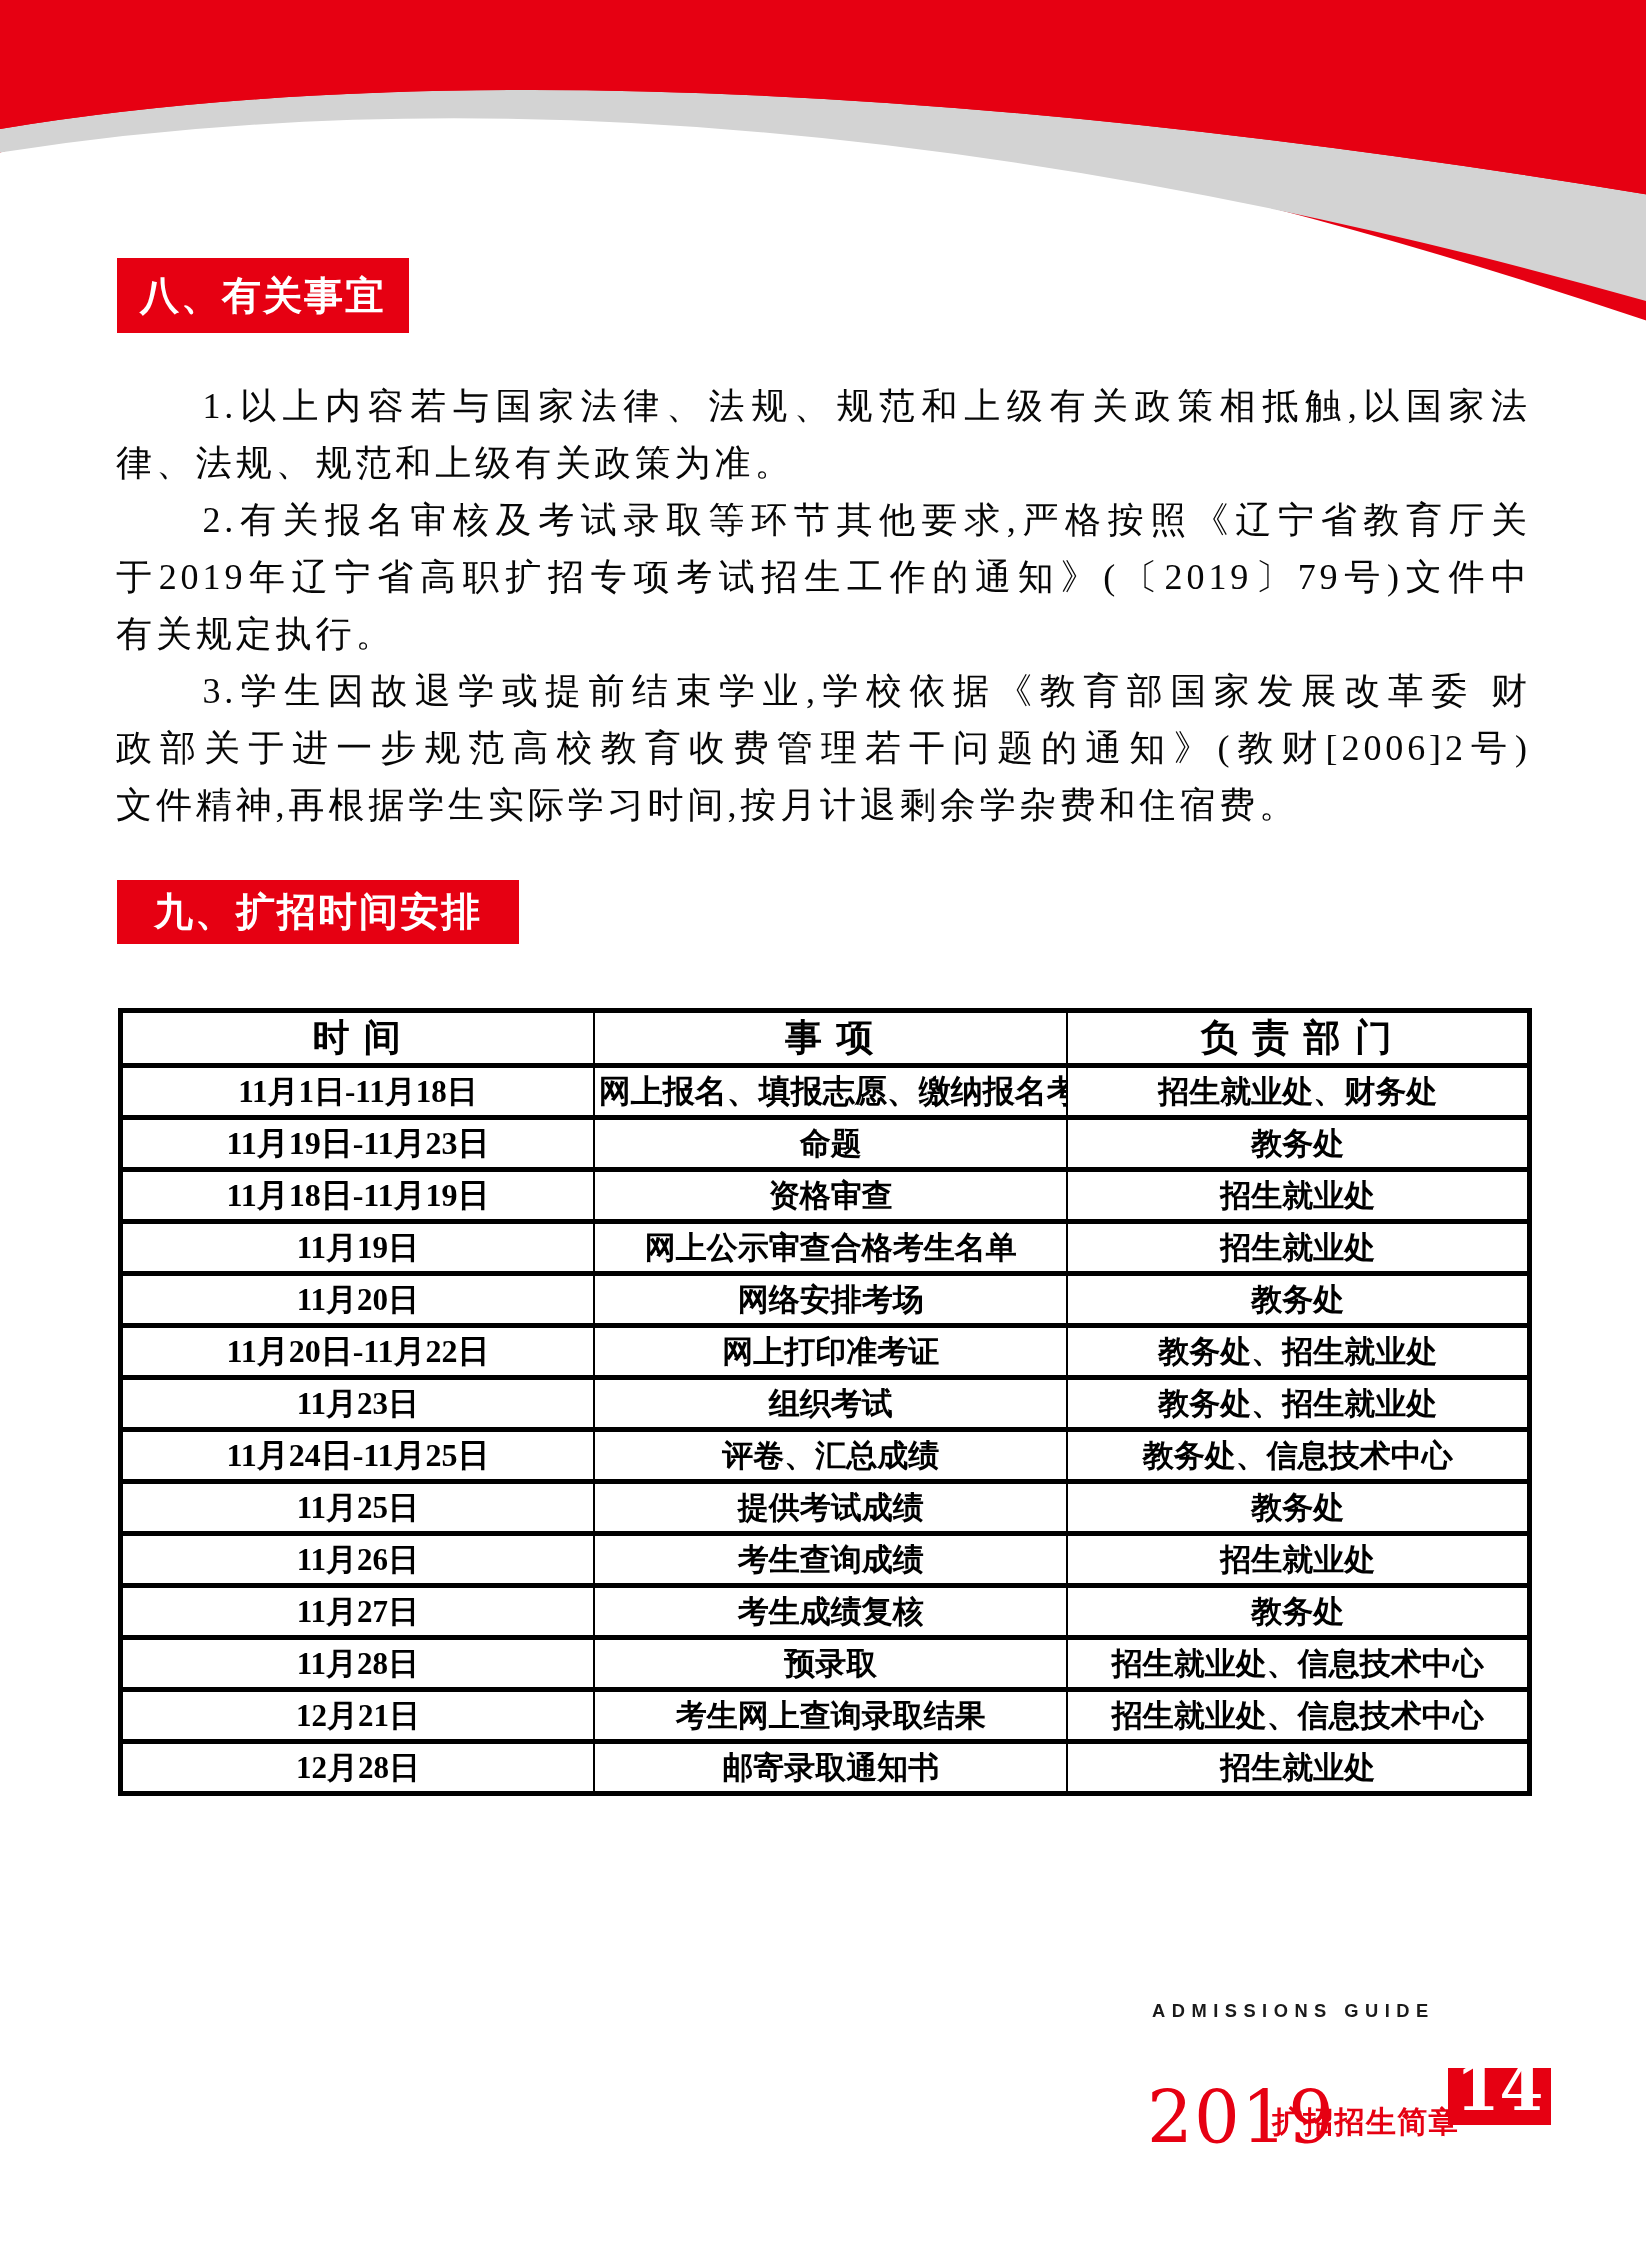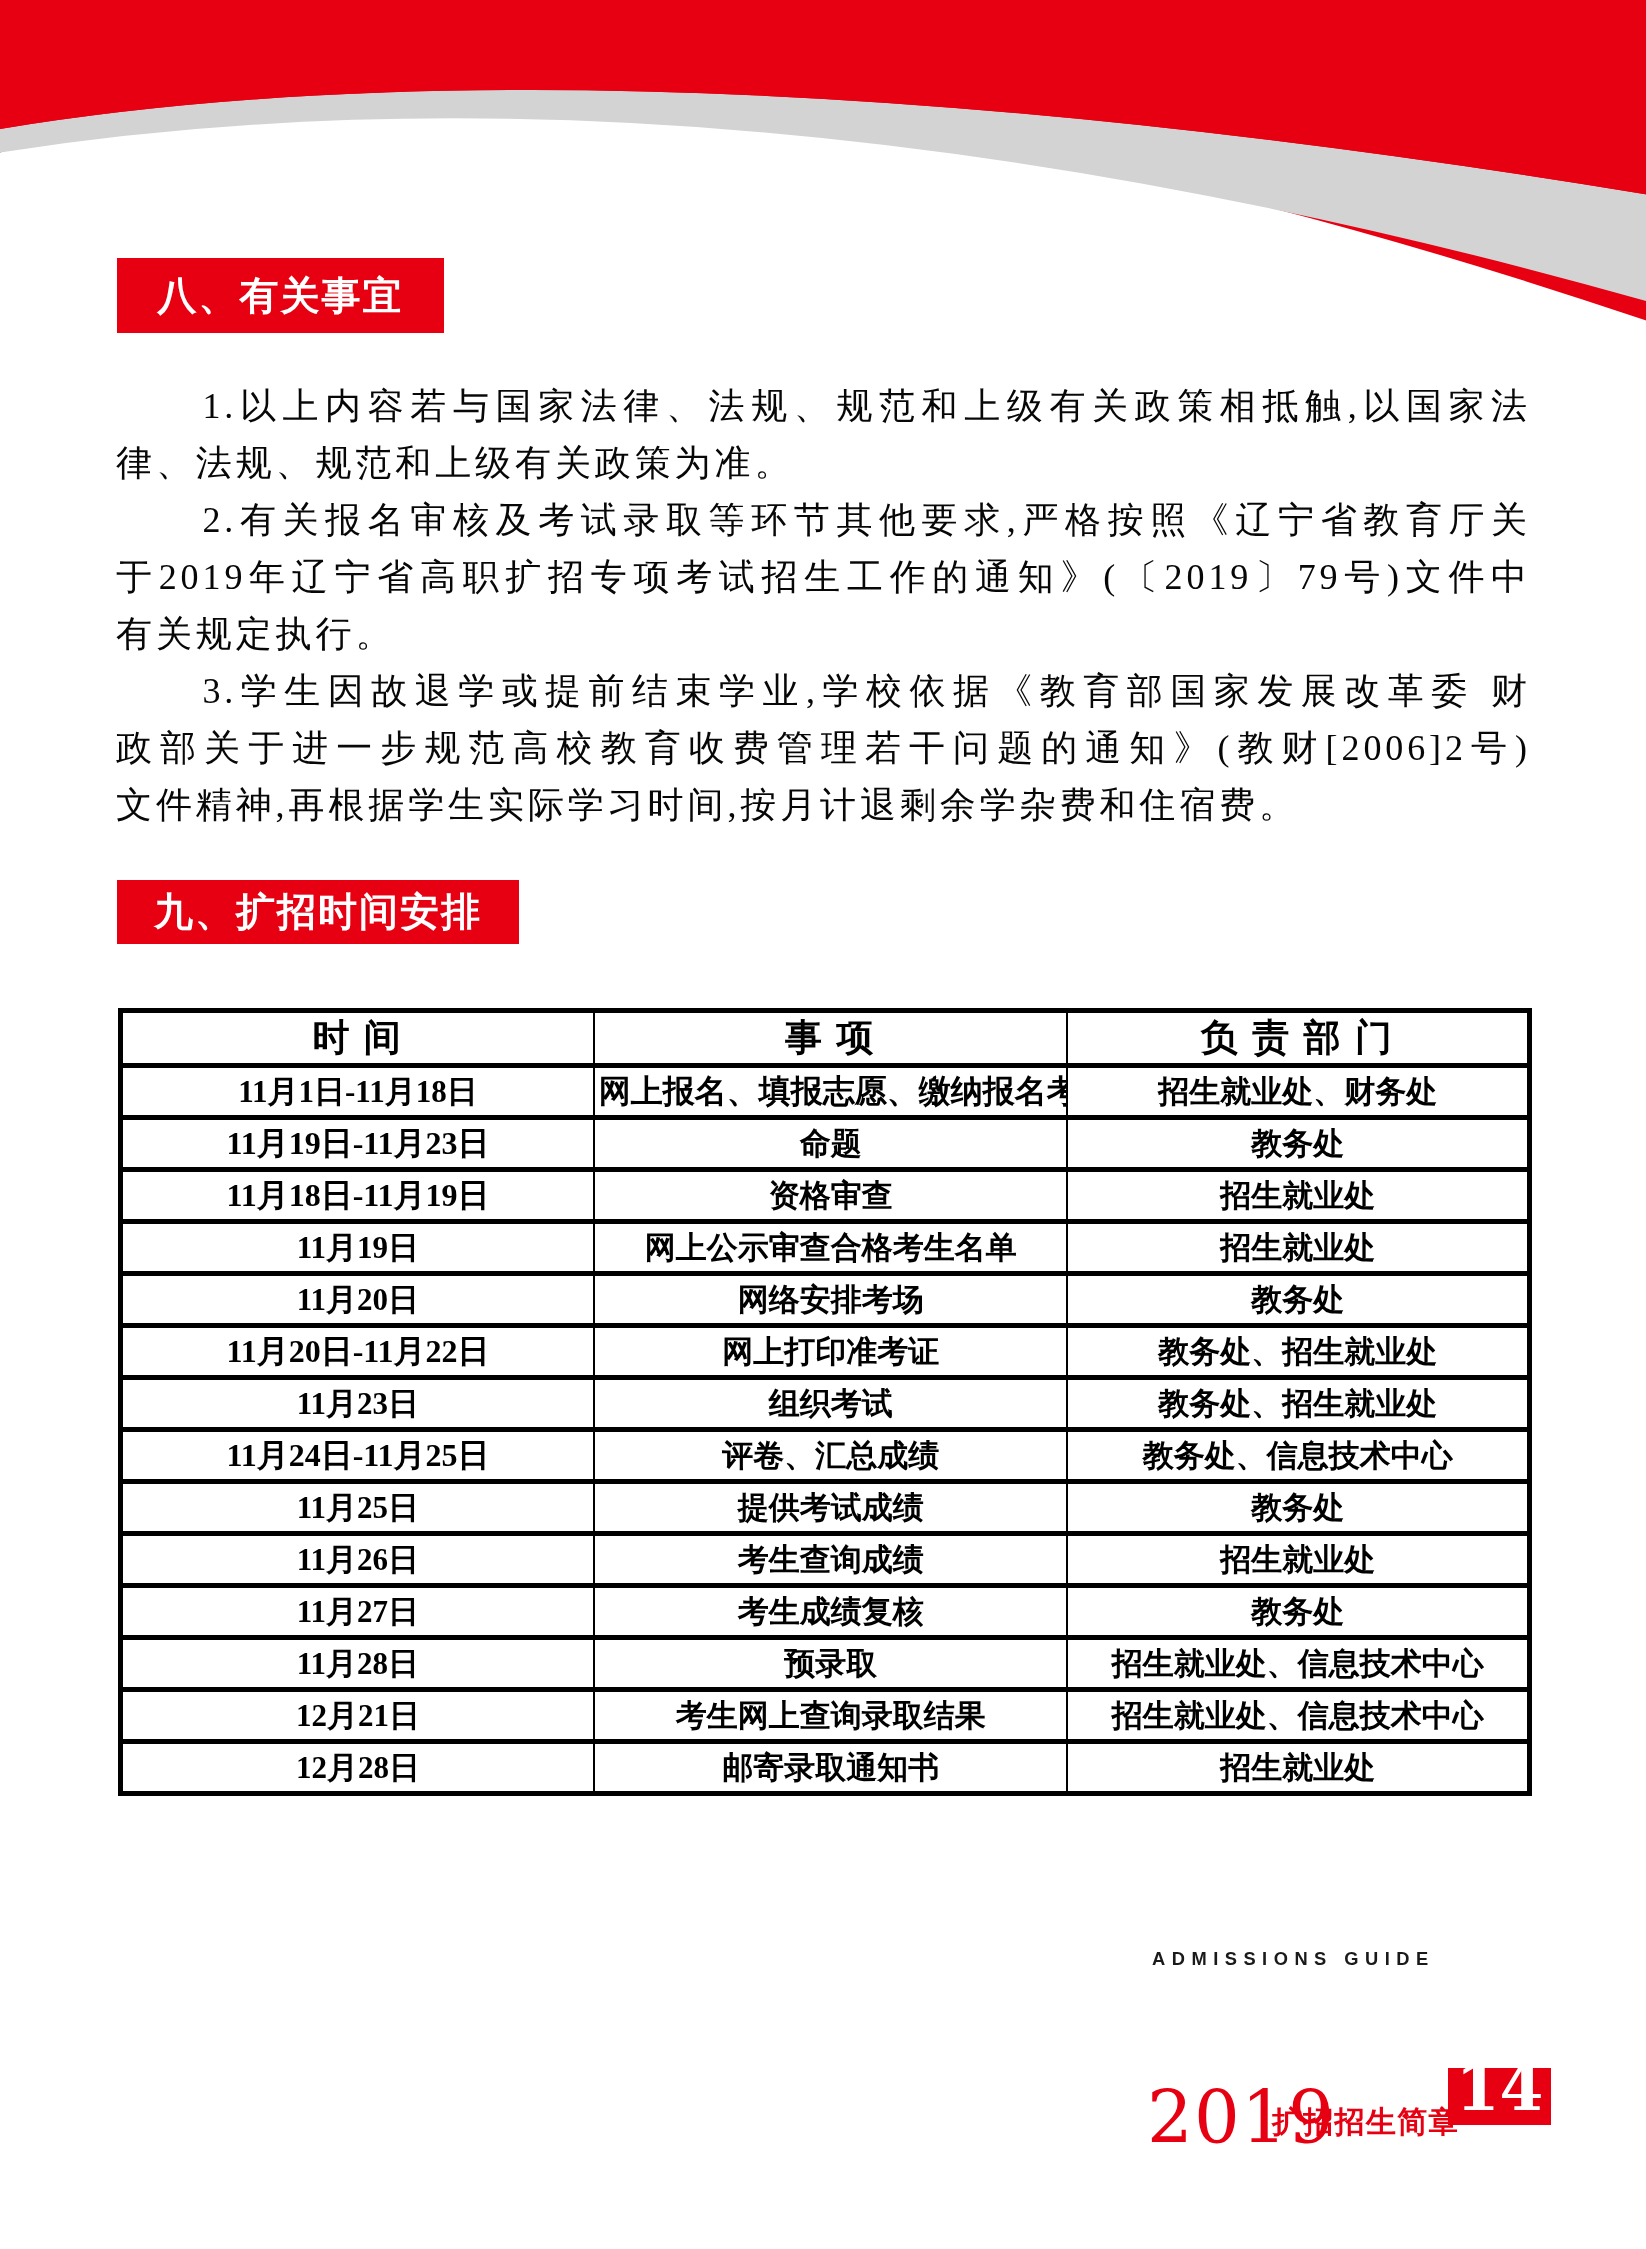--- a/index.html
+++ b/index.html
@@ -21,21 +21,21 @@
     position: absolute;
     background: #e60012;
     color: #ffffff;
     font-family: "Liberation Sans", sans-serif;
     font-weight: bold;
     font-size: 39px;
     letter-spacing: 2px;
     display: flex; align-items: center; justify-content: center;
     white-space: nowrap;
   }
-  .badge-8 { left: 117px; top: 258px;  width: 327px; height: 75px; }
+  .badge-8 { left: 117px; top: 258px;  width: 292px; height: 75px; }
   .badge-9 { left: 117px; top: 880px; width: 402px; height: 64px; }
 
   
   .body-text {
     position: absolute;
     left: 116px; top: 378px; width: 1415px;
     font-size: 36px;
     line-height: 57px;
     letter-spacing: 3.9px;
     color: #070707;
@@ -69,21 +69,21 @@
   .schedule td { height: 52px; font-size: 31px; }
   .schedule td.small { font-size: 32px; letter-spacing: 0; }
   .schedule { border: 5.9px solid #000; }
   .col-time  { width: 33.6%; }
   .col-item  { width: 33.6%; }
   .col-dept  { width: 32.8%; }
 
   
   .footer-guide {
     position: absolute;
-    left: 1152px; top: 1948px;
+    left: 1152px; top: 2000px;
     font-family: "Liberation Sans", sans-serif;
     font-weight: bold;
     font-size: 18.3px;
     letter-spacing: 6.5px;
     color: #1a1a1a;
     white-space: nowrap;
   }
   .footer-year {
     position: absolute;
     left: 1147px; top: 2082px;

